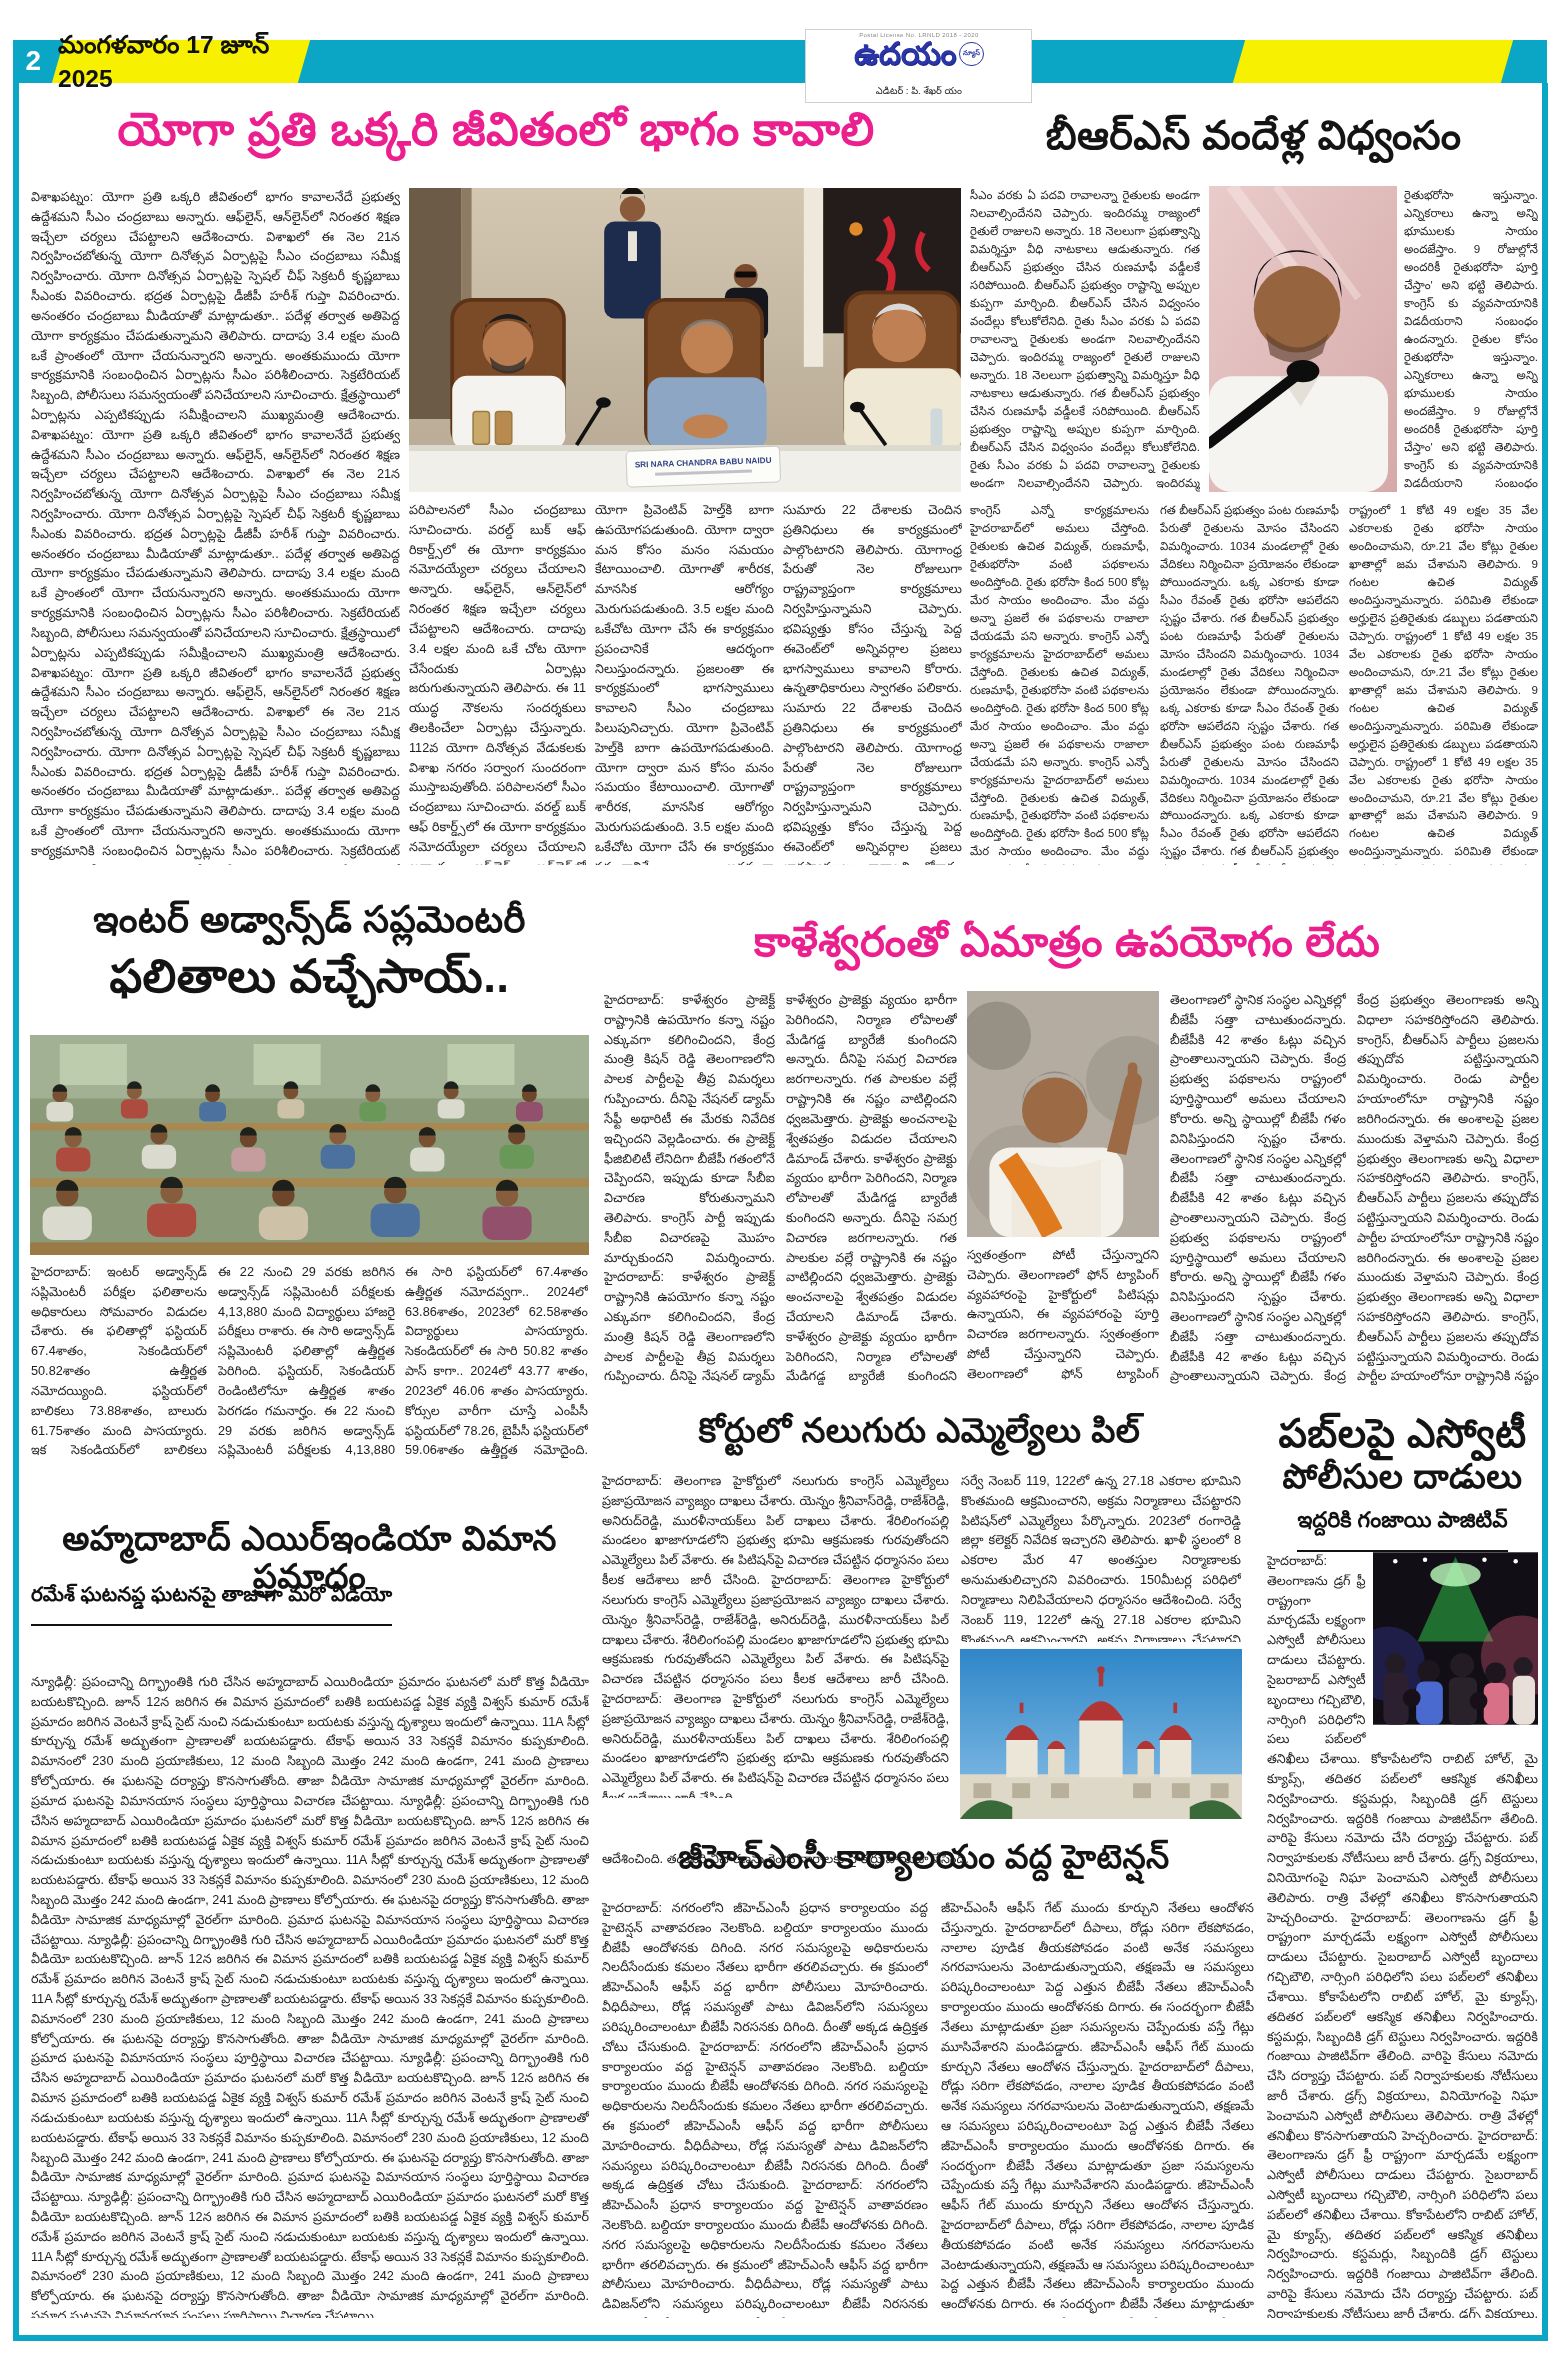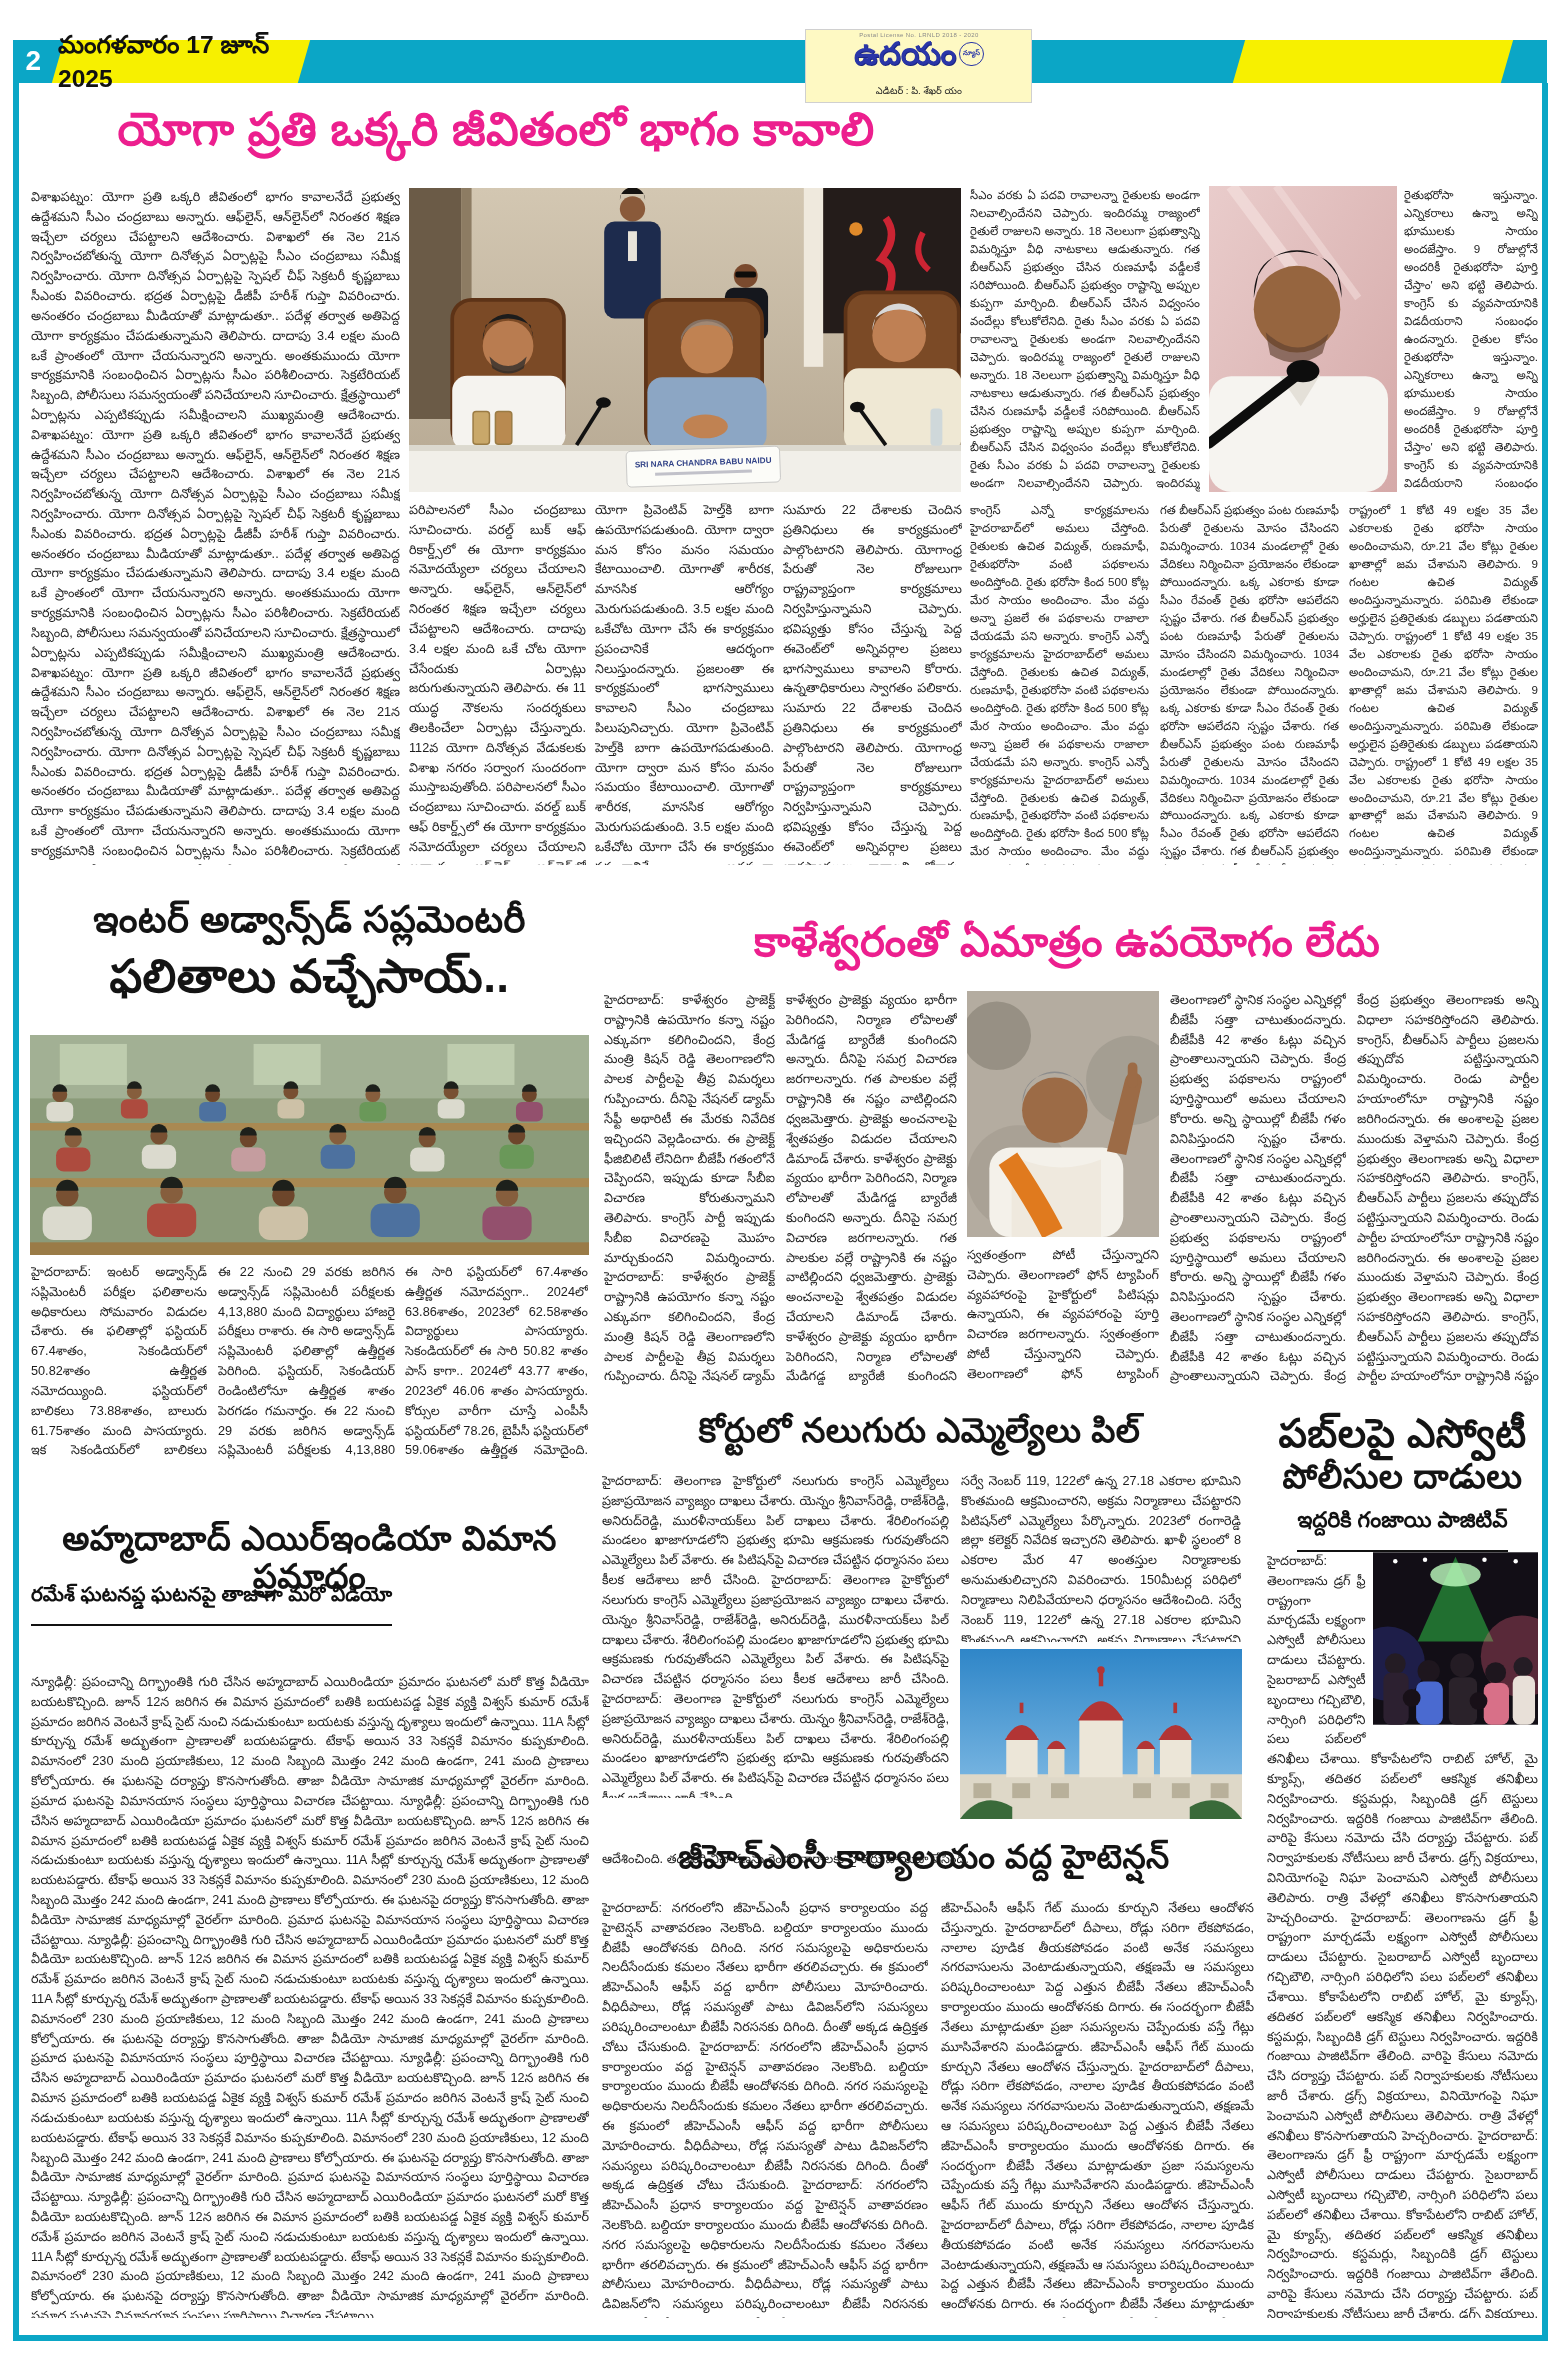--- a/index.html
+++ b/index.html
@@ -11,21 +11,21 @@
   .rail-right{right:13.4px;top:83px;width:5.2px;bottom:13.4px;}
   .rail-bottom{left:13.4px;right:13.4px;bottom:13.4px;height:5.2px;}
   
   .topbar{position:absolute;left:13.4px;top:40px;width:1534px;height:43px;background:#0ba6c6;}
   .pageno{position:absolute;left:12px;top:4.5px;font-size:28px;font-weight:bold;color:#ffffff;}
   .para{position:absolute;top:0;height:43px;background:#f7f000;transform:skewX(-16deg);}
   .para-date{left:45px;width:246px;}
   .para-right{left:1226px;width:268px;}
   .para-inner{transform:skewX(16deg);width:100%;height:100%;display:flex;align-items:center;justify-content:center;}
   .date-text{font-size:24.6px;font-weight:bold;color:#111;}
-  .logo-box{position:absolute;left:792px;top:-11.2px;width:225px;height:72px;background:#fef9c3;
+  .logo-box{position:absolute;left:792px;top:-11.2px;width:225px;height:72px;background:#ffffff;
             border:0.7px solid #d0d0d0;display:flex;flex-direction:column;align-items:center;justify-content:center;z-index:3;}
   .logo-license{font-size:6px;color:#8a8a8a;letter-spacing:0.4px;}
   .logo-row{display:flex;align-items:center;gap:3px;}
   .logo-main{font-size:31px;font-weight:800;color:#2a36a8;line-height:1;
              text-shadow:0.7px 0.7px 0 #1a2480;}
   .logo-badge{width:22.4px;height:22.4px;border-radius:50%;border:1.5px solid #2a36a8;color:#2a36a8;
               font-size:6.7px;font-weight:bold;display:flex;align-items:center;justify-content:center;}
   .logo-editor{font-size:9.7px;color:#222;margin-top:16px;}
   
   .hl{position:absolute;font-weight:800;text-align:center;line-height:1.12;letter-spacing:0.4px;}
@@ -139,20 +139,21 @@
         <text x="395" y="372" text-anchor="middle" font-size="11" font-weight="bold" fill="#334488">SRI NARA CHANDRA BABU NAIDU</text>
         <rect x="330" y="380" width="130" height="4" fill="#99a" opacity=".6"></rect>
       </g>
     </svg>
   </div>
 
   <div class="bodycol" style="left:409px;top:501px;width:177px;height:364px;">పరిపాలనలో సీఎం చంద్రబాబు సూచించారు. వరల్డ్ బుక్ ఆఫ్ రికార్డ్స్‌లో ఈ యోగా కార్యక్రమం నమోదయ్యేలా చర్యలు చేయాలని అన్నారు. ఆఫ్‌లైన్, ఆన్‌లైన్‌లో నిరంతర శిక్షణ ఇచ్చేలా చర్యలు చేపట్టాలని ఆదేశించారు. దాదాపు 3.4 లక్షల మంది ఒకే చోట యోగా చేసేందుకు ఏర్పాట్లు జరుగుతున్నాయని తెలిపారు. ఈ 11 యుద్ధ నౌకలను సందర్శకులు తిలకించేలా ఏర్పాట్లు చేస్తున్నారు. 112వ యోగా దినోత్సవ వేడుకలకు విశాఖ నగరం సర్వాంగ సుందరంగా ముస్తాబవుతోంది. పరిపాలనలో సీఎం చంద్రబాబు సూచించారు. వరల్డ్ బుక్ ఆఫ్ రికార్డ్స్‌లో ఈ యోగా కార్యక్రమం నమోదయ్యేలా చర్యలు చేయాలని అన్నారు. ఆఫ్‌లైన్, ఆన్‌లైన్‌లో నిరంతర శిక్షణ ఇచ్చేలా చర్యలు చేపట్టాలని ఆదేశించారు. దాదాపు 3.4 లక్షల మంది ఒకే చోట యోగా చేసేందుకు ఏర్పాట్లు జరుగుతున్నాయని తెలిపారు. ఈ 11 యుద్ధ నౌకలను సందర్శకులు తిలకించేలా ఏర్పాట్లు చేస్తున్నారు. 112వ యోగా దినోత్సవ వేడుకలకు విశాఖ నగరం సర్వాంగ సుందరంగా ముస్తాబవుతోంది.</div>
   <div class="bodycol" style="left:595px;top:501px;width:179px;height:364px;">యోగా ప్రివెంటివ్ హెల్త్‌కి బాగా ఉపయోగపడుతుంది. యోగా ద్వారా మన కోసం మనం సమయం కేటాయించాలి. యోగాతో శారీరక, మానసిక ఆరోగ్యం మెరుగుపడుతుంది. 3.5 లక్షల మంది ఒకేచోట యోగా చేసే ఈ కార్యక్రమం ప్రపంచానికే ఆదర్శంగా నిలుస్తుందన్నారు. ప్రజలంతా ఈ కార్యక్రమంలో భాగస్వాములు కావాలని సీఎం చంద్రబాబు పిలుపునిచ్చారు. యోగా ప్రివెంటివ్ హెల్త్‌కి బాగా ఉపయోగపడుతుంది. యోగా ద్వారా మన కోసం మనం సమయం కేటాయించాలి. యోగాతో శారీరక, మానసిక ఆరోగ్యం మెరుగుపడుతుంది. 3.5 లక్షల మంది ఒకేచోట యోగా చేసే ఈ కార్యక్రమం ప్రపంచానికే ఆదర్శంగా నిలుస్తుందన్నారు. ప్రజలంతా ఈ కార్యక్రమంలో భాగస్వాములు కావాలని సీఎం చంద్రబాబు పిలుపునిచ్చారు.</div>
   <div class="bodycol" style="left:783px;top:501px;width:179px;height:364px;">సుమారు 22 దేశాలకు చెందిన ప్రతినిధులు ఈ కార్యక్రమంలో పాల్గొంటారని తెలిపారు. యోగాంధ్ర పేరుతో నెల రోజులుగా రాష్ట్రవ్యాప్తంగా కార్యక్రమాలు నిర్వహిస్తున్నామని చెప్పారు. భవిష్యత్తు కోసం చేస్తున్న పెద్ద ఈవెంట్‌లో అన్నివర్గాల ప్రజలు భాగస్వాములు కావాలని కోరారు. ఉన్నతాధికారులు స్వాగతం పలికారు. సుమారు 22 దేశాలకు చెందిన ప్రతినిధులు ఈ కార్యక్రమంలో పాల్గొంటారని తెలిపారు. యోగాంధ్ర పేరుతో నెల రోజులుగా రాష్ట్రవ్యాప్తంగా కార్యక్రమాలు నిర్వహిస్తున్నామని చెప్పారు. భవిష్యత్తు కోసం చేస్తున్న పెద్ద ఈవెంట్‌లో అన్నివర్గాల ప్రజలు భాగస్వాములు కావాలని కోరారు. ఉన్నతాధికారులు స్వాగతం పలికారు.</div>
 
+  <div class="hl hl-black" style="left:969px;top:113px;width:569px;font-size:40px;">బీఆర్ఎస్ వందేళ్ల విధ్వంసం</div>
 
   <div class="bodycol narrow" style="left:970px;top:186px;width:230px;height:306px;">సీఎం వరకు ఏ పదవి రావాలన్నా రైతులకు అండగా నిలవాల్సిందేనని చెప్పారు. ఇందిరమ్మ రాజ్యంలో రైతులే రాజులని అన్నారు. 18 నెలలుగా ప్రభుత్వాన్ని విమర్శిస్తూ వీధి నాటకాలు ఆడుతున్నారు. గత బీఆర్ఎస్ ప్రభుత్వం చేసిన రుణమాఫీ వడ్డీలకే సరిపోయింది. బీఆర్ఎస్ ప్రభుత్వం రాష్టాన్ని అప్పుల కుప్పగా మార్చింది. బీఆర్ఎస్ చేసిన విధ్వంసం వందేల్లు కోలుకోలేనిది. రైతు సీఎం వరకు ఏ పదవి రావాలన్నా రైతులకు అండగా నిలవాల్సిందేనని చెప్పారు. ఇందిరమ్మ రాజ్యంలో రైతులే రాజులని అన్నారు. 18 నెలలుగా ప్రభుత్వాన్ని విమర్శిస్తూ వీధి నాటకాలు ఆడుతున్నారు. గత బీఆర్ఎస్ ప్రభుత్వం చేసిన రుణమాఫీ వడ్డీలకే సరిపోయింది. బీఆర్ఎస్ ప్రభుత్వం రాష్టాన్ని అప్పుల కుప్పగా మార్చింది. బీఆర్ఎస్ చేసిన విధ్వంసం వందేల్లు కోలుకోలేనిది. రైతు సీఎం వరకు ఏ పదవి రావాలన్నా రైతులకు అండగా నిలవాల్సిందేనని చెప్పారు. ఇందిరమ్మ రాజ్యంలో రైతులే రాజులని అన్నారు. 18 నెలలుగా ప్రభుత్వాన్ని విమర్శిస్తూ వీధి నాటకాలు ఆడుతున్నారు. గత బీఆర్ఎస్ ప్రభుత్వం చేసిన రుణమాఫీ వడ్డీలకే సరిపోయింది. బీఆర్ఎస్ ప్రభుత్వం రాష్టాన్ని అప్పుల కుప్పగా మార్చింది. బీఆర్ఎస్ చేసిన విధ్వంసం వందేల్లు కోలుకోలేనిది. రైతు</div>
 
   <div class="photo" style="left:1209px;top:186px;width:188px;height:306px;">
     <svg viewBox="0 0 252 410" preserveAspectRatio="none">
       <defs>
           <linearGradient id="pinkbg" x1="0" y1="0" x2="1" y2="1">
         <stop offset="0" stop-color="#e9cccb"></stop>
             <stop offset="1" stop-color="#d5a9a8"></stop>
           </linearGradient>

